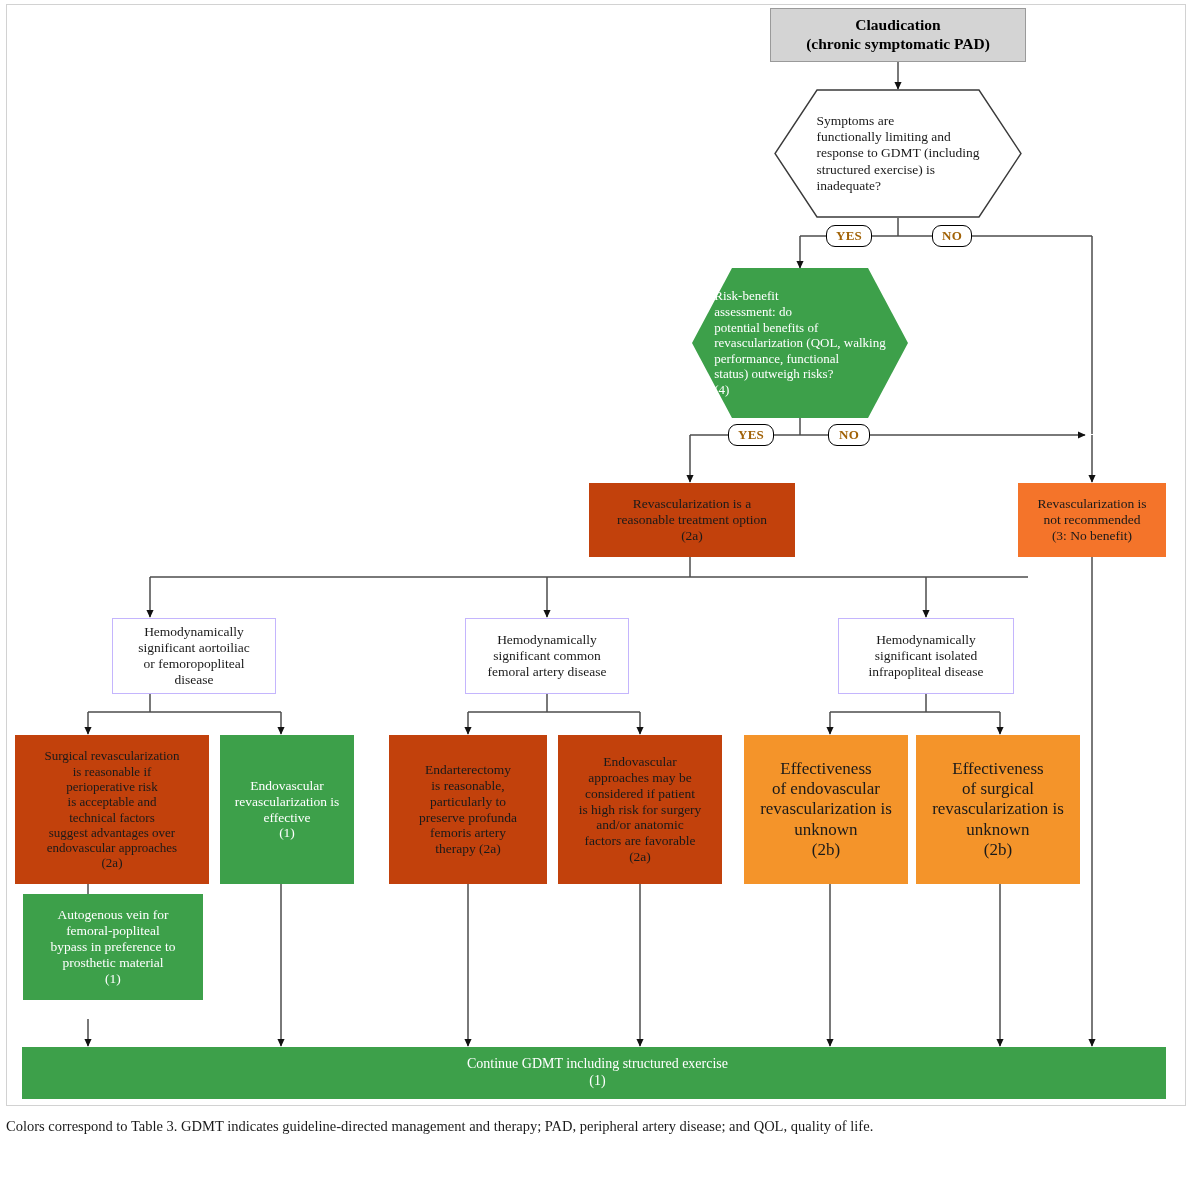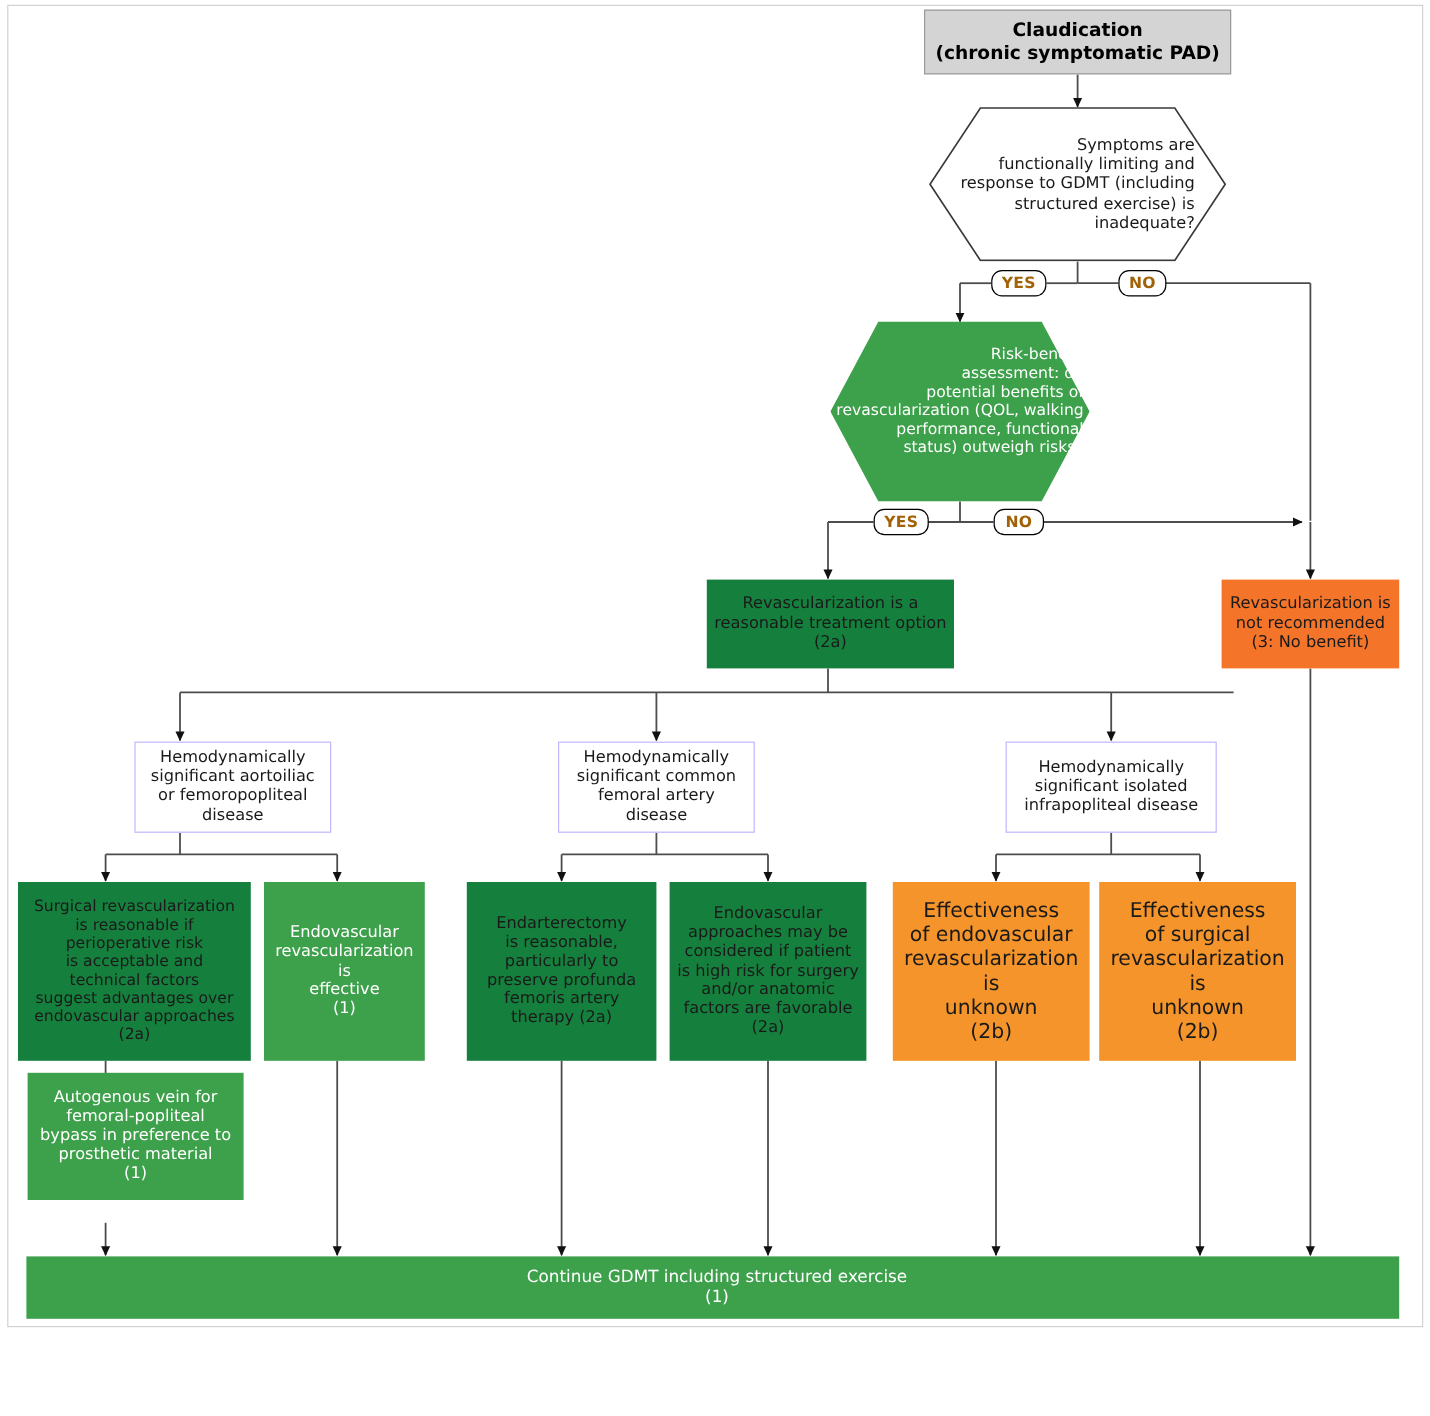--- a/index.html
+++ b/index.html
@@ -8,20 +8,21 @@
     margin: 0; padding: 0;
     background: #ffffff;
     font-family: "DejaVu Sans", "Liberation Sans", sans-serif;
   }
   #page {
     position: relative;
     width: 1192px;
     height: 1180px;
     background: #ffffff;
     overflow: hidden;
+    font-family: Liberation Serif, serif;
   }
   #figure-frame {
     position: absolute;
     left: 6px; top: 4px;
     width: 1180px; height: 1102px;
     border: 1px solid #d2d2d2;
     background: #ffffff;
   }
   #canvas {
     position: absolute;
@@ -51,21 +52,21 @@
     font-size: 15.5px;
     line-height: 1.22;
   }
   .node-white {
     background: #ffffff;
     border: 1px solid #c4b5fd;
     color: #1a1a1a;
     font-size: 13.5px;
   }
   .node-yellow {
-    background: #15803d;
+    background: #c2410c;
     border: none;
     color: #1a1a1a;
     font-size: 13.5px;
   }
   .node-green {
     background: #3da04a;
     border: none;
     color: #ffffff;
     font-size: 13.5px;
   }
@@ -89,21 +90,21 @@
   }
   .hex-wrap { position: absolute; }
   .hex-wrap svg { position: absolute; left: 0; top: 0; }
   .hex-text {
     position: absolute;
     left: 0; top: 0;
     width: 100%; height: 100%;
     display: flex;
     align-items: center;
     justify-content: center;
-    text-align: right;
+    text-align: left;
     white-space: pre-line;
     line-height: 1.2;
     font-size: 13.5px;
   }
   .hex-white .hex-text { color: #1a1a1a; }
   .hex-green .hex-text { color: #ffffff; }
   .pill {
     position: absolute;
     background: #ffffff;
     border: 1.6px solid #000000;
@@ -315,15 +316,16 @@
 bypass in preference to
 prosthetic material
 (1)</div>
 
     <div class="node node-greenbar" style="left:22px; top:1047px; width:1144px; height:52px;padding-left:12px;">Continue GDMT including structured exercise
 (1)</div>
 
   </div>
 
   <div id="caption">
+    <div class="cap-line2">Colors correspond to Table 3. GDMT indicates guideline-directed management and therapy; PAD, peripheral artery disease; and QOL, quality of life.</div>
   </div>
 
 </div>
 
 </body></html>

